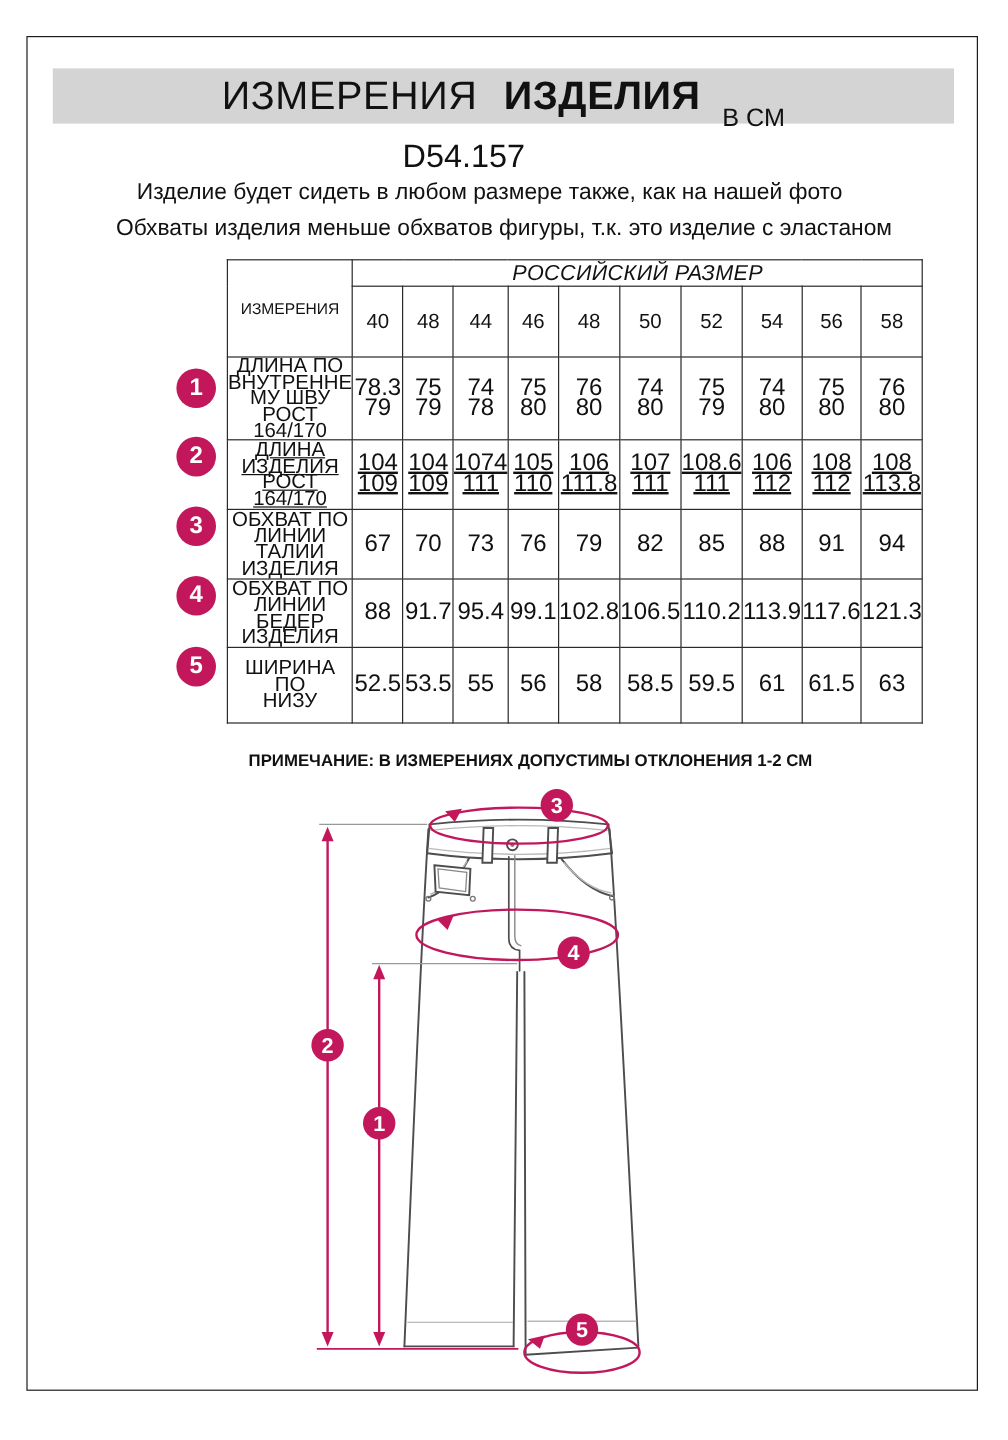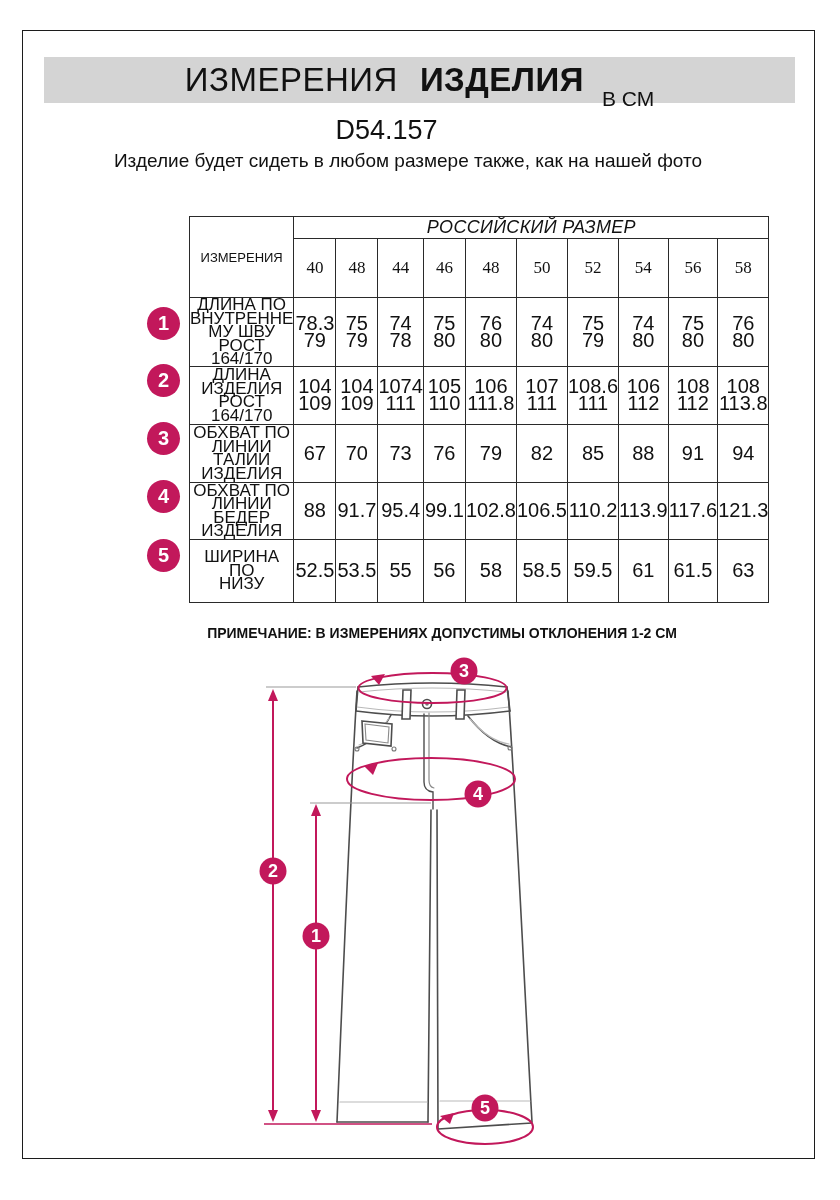--- a/index.html
+++ b/index.html
@@ -26,22 +26,22 @@
 
   table.size-table{
     position:absolute;left:189px;top:216px;border-collapse:collapse;table-layout:fixed;
     background:#fff;
   }
   .size-table td,.size-table th{
     border:1.4px solid #2a2a2a;padding:0;text-align:center;vertical-align:middle;
     font-weight:400;overflow:hidden;
   }
   col.c-label{width:83px;} col.c-size{width:42px;}
-  tr.hr1{height:21px;} tr.hr2{height:59px;font-family:Liberation Serif, serif;}
-  tr.r1{height:56px;} tr.r2{height:58px;} tr.r3{height:58px;} tr.r4{height:57px;} tr.r5{height:63px;}
+  tr.hr1{height:21px;} tr.hr2{height:59px;}
+  tr.r1{height:56px;} tr.r2{height:58px;text-decoration:underline;} tr.r3{height:58px;} tr.r4{height:57px;} tr.r5{height:63px;}
   .corner-label{font-size:13px;}
   .group-header{font-size:18px;letter-spacing:.3px;font-style:italic;}
   .size-head{font-size:17px;font-weight:700;}
   .row-label{font-size:17px;line-height:13.5px;white-space:pre-line;}
   .cell-val{font-size:20px;line-height:17px;white-space:pre-line;}
 
   .num-badge{
     position:absolute;width:33px;height:33px;border-radius:50%;
     display:flex;align-items:center;justify-content:center;
     color:#fff;font-size:20px;font-weight:700;
@@ -57,20 +57,21 @@
   <div class="page-frame"></div>
 
   <div class="title-bar">
     <span class="title-main">ИЗМЕРЕНИЯ</span>
     <span class="title-bold">ИЗДЕЛИЯ</span>
     <span class="title-units">В СМ</span>
   </div>
 
   <div class="model">D54.157</div>
   <div class="sub1">Изделие будет сидеть в любом размере также, как на нашей фото</div>
+  <div class="sub2">Обхваты изделия меньше обхватов фигуры, т.к. это изделие с эластаном</div>
 
   <div class="num-badge" style="left:147px;top:307px;background:#c2185b">
       <span>1</span>
     </div>
   <div class="num-badge" style="left:147px;top:364px;background:#c2185b">
       <span>2</span>
     </div>
   <div class="num-badge" style="left:147px;top:422px;background:#c2185b">
       <span>3</span>
     </div>

